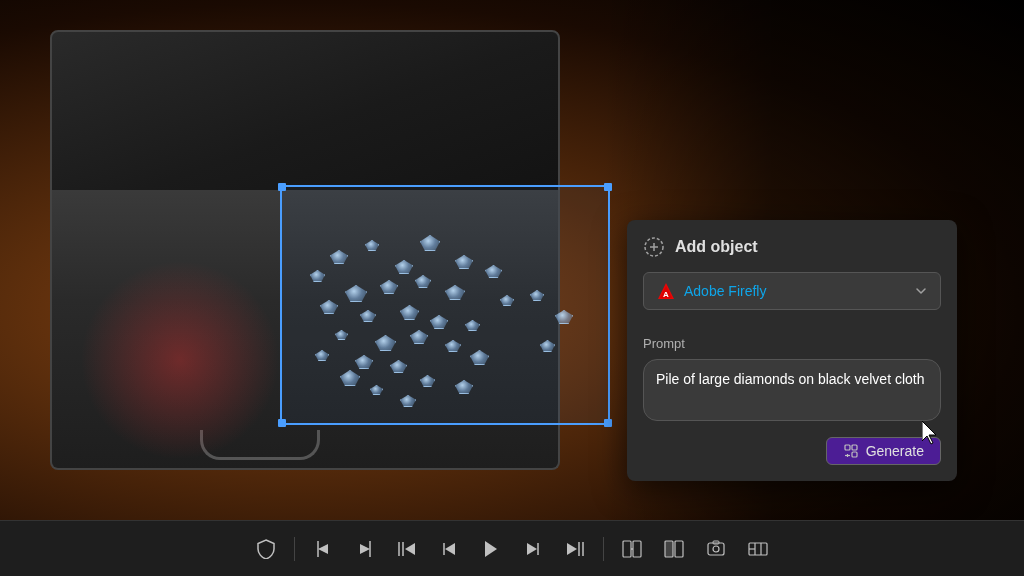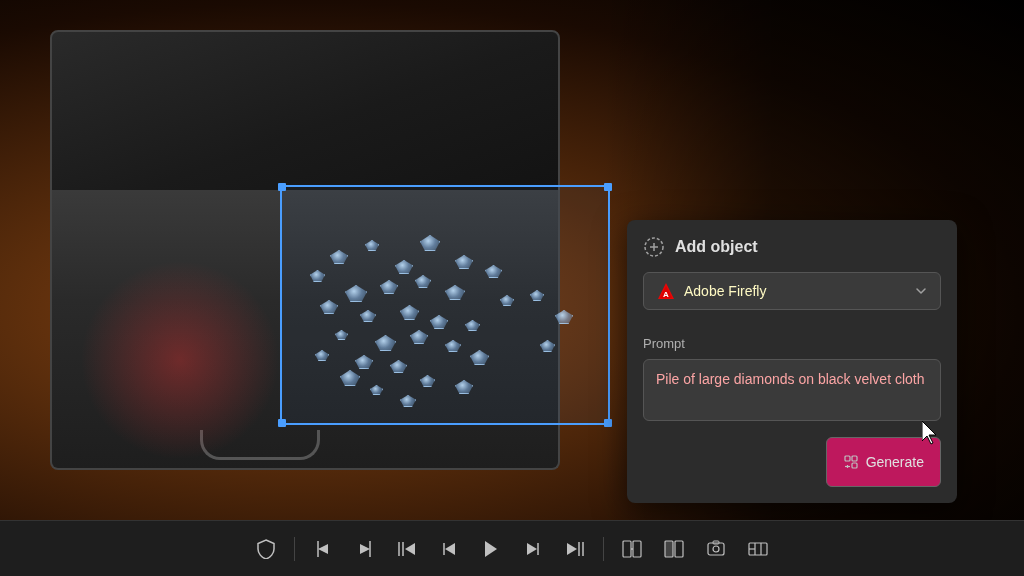--- a/index.html
+++ b/index.html
@@ -194,21 +194,21 @@
       align-items: center;
       gap: 8px;
     }
 
     .adobe-logo {
       width: 20px;
       height: 20px;
     }
 
     .model-name {
-      color: #fef9c3;
+      color: #0ea5e9;
       font-size: 14px;
     }
 
     .chevron-icon {
       color: #a0a0a0;
       font-size: 12px;
     }
 
     
     .prompt-label {
@@ -216,45 +216,45 @@
       font-size: 13px;
       font-weight: 500;
       margin-bottom: 8px;
       margin-top: 26px;
     }
 
     .prompt-textarea {
       width: 100%;
       background: #3a3a3a;
       border: 1px solid #555;
-      border-radius: 6px;
+      border-radius: 14px;
       padding: 10px 12px;
-      color: #fca5a5;
+      color: #ffffff;
       font-size: 14px;
       min-height: 62px;
       resize: none;
       font-family: inherit;
       line-height: 1.4;
     }
 
     
     .generate-row {
       display: flex;
       justify-content: flex-end;
       margin-top: 12px;
     }
 
     .generate-btn {
       display: flex;
       align-items: center;
       gap: 7px;
-      background: #be185d;
+      background: #4c1d95;
       border: 1px solid #666;
       border-radius: 6px;
-      padding: 16px 16px;
+      padding: 5px 16px;
       color: #e0e0e0;
       font-size: 14px;
       font-weight: 500;
       cursor: pointer;
     }
 
     .generate-icon {
       width: 16px;
       height: 16px;
       color: #c0c0c0;

